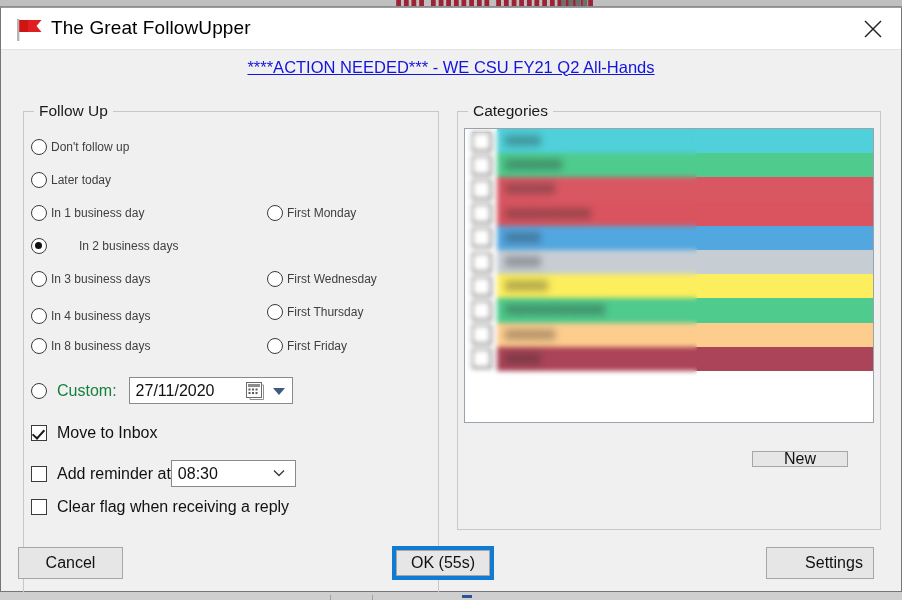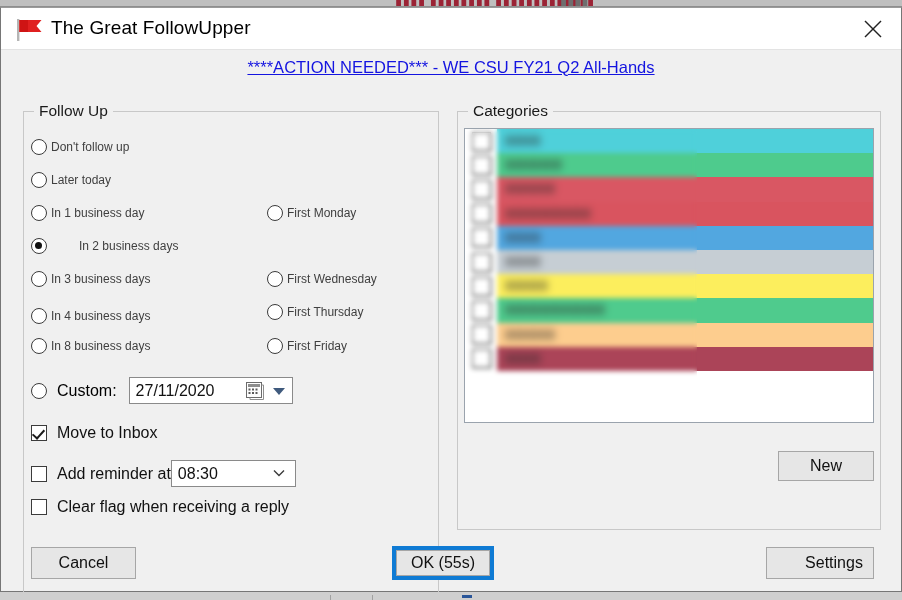--- a/index.html
+++ b/index.html
@@ -103,21 +103,21 @@
     display: inline-block; position: relative; flex: none;
   }
   .radio.checked::after {
     content: ""; position: absolute; left: 3px; top: 3px;
     width: 7px; height: 7px; border-radius: 50%; background: #111;
   }
   .radio-label { margin-left: 4px; font-size: 12px; color: #404040; }
 
   
   #custom-row { position: absolute; left: 30px; top: 369px; display: flex; align-items: center; }
-  #custom-label { margin-left: 10px; font-size: 16px; color: #000000; }
+  #custom-label { margin-left: 10px; font-size: 16px; color: #15803d; }
   #date-field {
     margin-left: 12px; width: 164px; height: 27px;
     border: 1px solid #8a8a8a; background: #fff;
     display: flex; align-items: center; position: relative;
   }
   #date-value { margin-left: 6px; font-size: 16px; color: #111; }
   #cal-icon { position: absolute; right: 28px; top: 4px; width: 18px; height: 18px; }
   #date-arrow {
     position: absolute; right: 7px; top: 10px;
     width: 0; height: 0;
@@ -177,22 +177,22 @@
   }
 
   
   .btn {
     position: absolute;
     background: #e6e6e6; border: 1px solid #a6a6a6;
     font-size: 16px; color: #111;
     display: flex; align-items: center; justify-content: center;
     cursor: default; font-family: "Liberation Sans", sans-serif;
   }
-  #new-btn { left: 777px; top: 443px; width: 96px; height: 30px; }
-  #cancel-btn { left: 30px; top: 539px; width: 105px; height: 32px; }
+  #new-btn { left: 751px; top: 443px; width: 96px; height: 16px; }
+  #cancel-btn { left: 17px; top: 539px; width: 105px; height: 32px; }
   #settings-btn { left: 765px; top: 539px; width: 108px; height: 32px; padding-left: 28px; }
   #ok-wrap {
     position: absolute; left: 391px; top: 538px; width: 102px; height: 34px;
     border: 2px solid #0f7bd4; background: #0f7bd4; padding: 2px;
   }
   #ok-btn {
     width: 100%; height: 100%;
     background: #e6e6e6; border: 1px solid #a6a6a6;
     font-size: 16px; color: #111;
     display: flex; align-items: center; justify-content: center;

